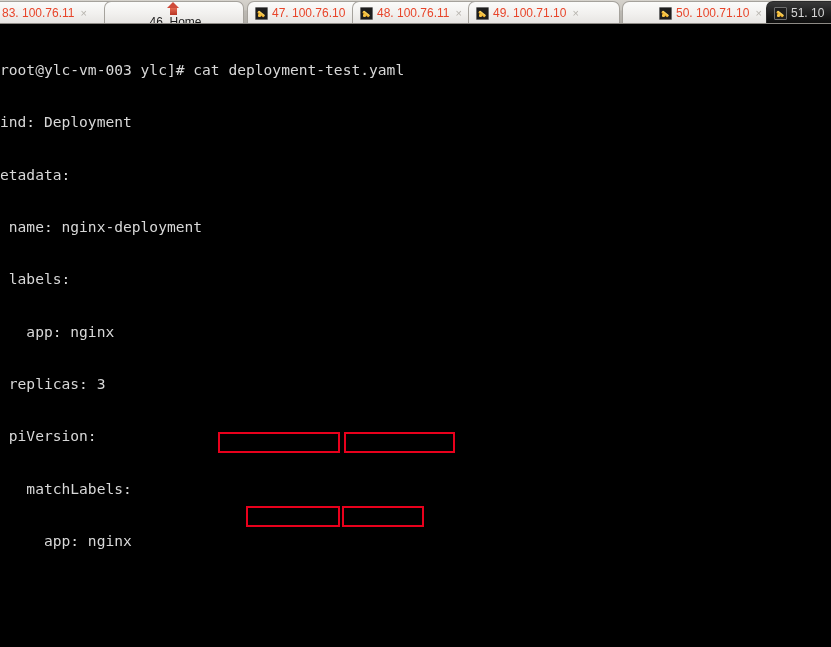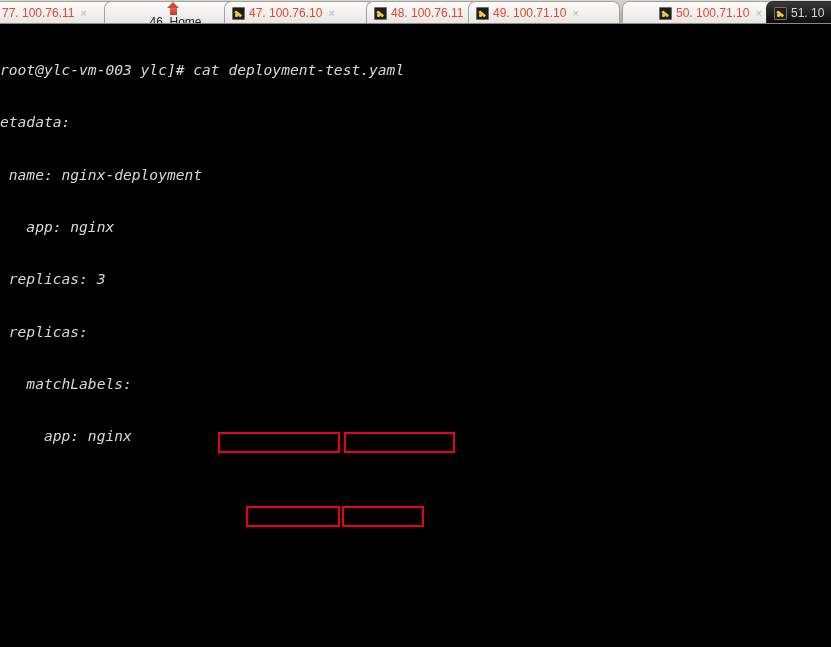--- a/index.html
+++ b/index.html
@@ -119,21 +119,20 @@
     flex: 0 0 auto;
   }
 
   
   #terminal {
     position: relative;
     width: 658px;
     height: 623px;
     background: #000000;
     overflow: hidden;
-    font-style: italic;
   }
   #screen {
     position: absolute;
     left: 0;
     top: 2px;
     white-space: pre;
     font-family: "DejaVu Sans Mono", "Liberation Mono", monospace;
     font-size: 14.6px;
     line-height: 17.45px;
     color: #d8d8d8;
@@ -146,37 +145,37 @@
     box-sizing: border-box;
     pointer-events: none;
   }
 </style>
 </head>
 <body>
 
 <div id="tabbar">
 
   <div class="tab" style="left:-6px; width:152px;">
-    <span class="tab-label">77. 100.76.11</span>
+    <span class="tab-label">83. 100.76.11</span>
     <span class="tab-close">×</span>
   </div>
 
   <div class="tab home" style="left:104px; width:140px;flex-direction:column;">
     <span class="tab-icon icon-home"></span>
     <span class="tab-label">46. Home</span>
     <span class="tab-close">×</span>
   </div>
 
-  <div class="tab" style="left:224px; width:152px;text-align:center;">
+  <div class="tab" style="left:247px; width:152px;text-align:center;">
     <span class="tab-icon icon-putty"></span>
     <span class="tab-label">47. 100.76.10</span>
     <span class="tab-close">×</span>
   </div>
 
-  <div class="tab" style="left:366px; width:152px;text-align:right;">
+  <div class="tab" style="left:352px; width:152px;text-align:right;">
     <span class="tab-icon icon-putty"></span>
     <span class="tab-label">48. 100.76.11</span>
     <span class="tab-close">×</span>
   </div>
 
   <div class="tab" style="left:468px; width:152px;">
     <span class="tab-icon icon-putty"></span>
     <span class="tab-label">49. 100.71.10</span>
     <span class="tab-close">×</span>
   </div>
@@ -191,25 +190,27 @@
     <span class="tab-icon icon-putty"></span>
     <span class="tab-label">51. 10</span>
   </div>
 
 </div>
 
 <div id="terminal">
 
   <div id="screen">
     <div class="row">root@ylc-vm-003 ylc]# cat deployment-test.yaml</div>
+    <div class="row">ind: Deployment</div>
     <div class="row">etadata:</div>
     <div class="row"> name: nginx-deployment</div>
+    <div class="row"> labels:</div>
     <div class="row">   app: nginx</div>
     <div class="row"> replicas: 3</div>
-    <div class="row"> replicas:</div>
+    <div class="row"> piVersion:</div>
     <div class="row">   matchLabels:</div>
     <div class="row">     app: nginx</div>
     
     
     
     
     
     
     
     

